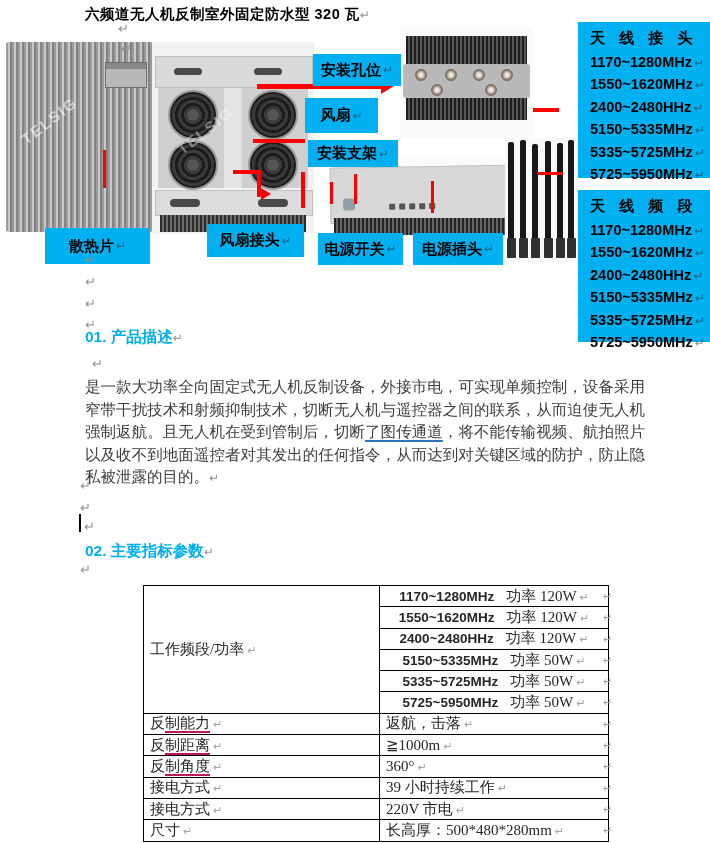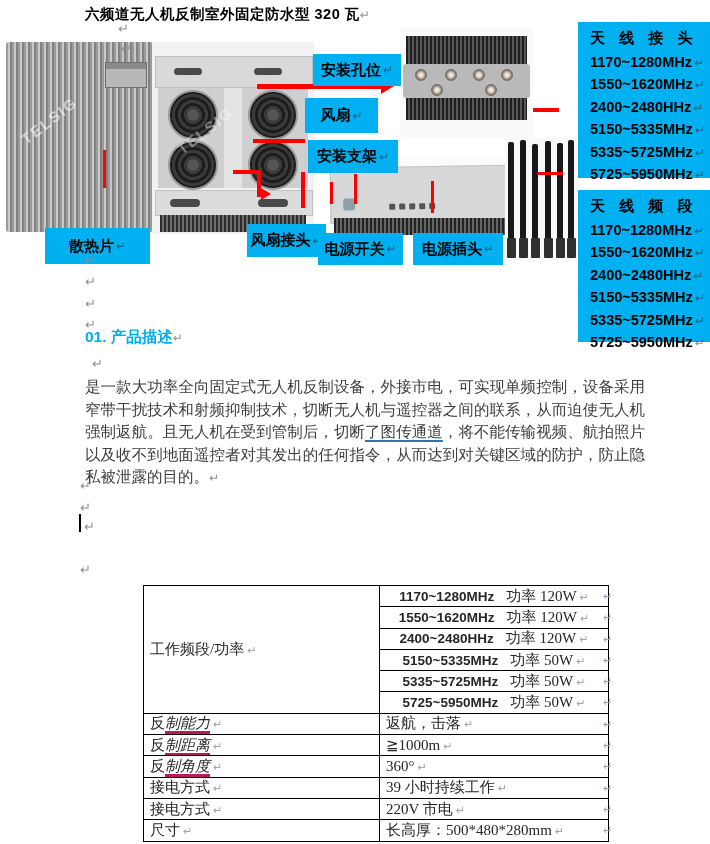--- a/index.html
+++ b/index.html
@@ -54,21 +54,21 @@
   .ul-blue{text-decoration:underline;text-decoration-color:#2E75B6;text-decoration-thickness:1.5px;text-underline-offset:3px;}
   
   .spec{position:absolute;left:143px;top:585px;border-collapse:collapse;table-layout:fixed;width:457px;}
   .spec td{border:1px solid #000;height:20.3px;padding:0;color:#262626;overflow:hidden;white-space:nowrap;}
   .merged-cell{width:229px;font-family:"Liberation Serif",serif;font-size:15px;padding-left:6px !important;}
   .freq-cell{width:228px;text-align:center;}
   .band{font-weight:bold;font-size:13.5px;font-family:"Liberation Sans",sans-serif;}
   .power{font-size:15px;font-family:"Liberation Serif",serif;margin-left:12px;}
   .label-cell{font-family:"Liberation Serif",serif;font-size:15px;padding-left:6px !important;}
   .value-cell{font-family:"Liberation Serif",serif;font-size:15px;padding-left:6px !important;}
-  .ul-cell{border-bottom:6px solid #be185d;font-style:italic;}
+  .ul-cell{border-bottom:2px solid #be185d;}
   .pm-tbl{color:#98a6b5;font-size:11px;margin-left:3px;}
   .tbl-marks{position:absolute;left:603px;top:586px;display:flex;flex-direction:column;}
   .tbl-marks span{height:21.3px;line-height:21.3px;color:#9aa7b4;font-size:11px;}
 </style>
 </head>
 <body>
 
 <div class="page">
 
   <div class="doc-title">
@@ -156,29 +156,29 @@
   <div class="red" style="left:103px;top:150px;width:3px;height:38px;"></div>
 
   <div class="callout" style="left:313px;top:54px;width:88px;height:32px;">
     <span>安装孔位</span>
       <span class="pm-cyan">↵</span>
   </div>
   <div class="callout" style="left:305px;top:98px;width:73px;height:35px;align-items:center;">
     <span>风扇</span>
       <span class="pm-cyan">↵</span>
   </div>
-  <div class="callout" style="left:308px;top:140px;width:90px;height:33px;align-items:center;">
+  <div class="callout" style="left:308px;top:140px;width:90px;height:27px;align-items:center;">
     <span>安装支架</span>
       <span class="pm-cyan">↵</span>
   </div>
   <div class="callout" style="left:45px;top:228px;width:105px;height:36px;">
     <span>散热片</span>
       <span class="pm-cyan">↵</span>
   </div>
-  <div class="callout" style="left:207px;top:224px;width:79px;height:33px;margin-left:40px;">
+  <div class="callout" style="left:207px;top:224px;width:97px;height:33px;">
     <span>风扇接头</span>
       <span class="pm-cyan">↵</span>
   </div>
   <div class="callout" style="left:318px;top:233px;width:85px;height:32px;">
     <span>电源开关</span>
       <span class="pm-cyan">↵</span>
   </div>
   <div class="callout" style="left:413px;top:233px;width:90px;height:32px;">
     <span>电源插头</span>
       <span class="pm-cyan">↵</span>
@@ -203,20 +203,23 @@
     <div class="ab-item"><span>5725~5950MHz</span><span class="pm-cyan">↵</span></div>
   </div>
 
   <div class="heading" style="top:327px;">
     <span>01. 产品描述</span><span class="pm">↵</span>
   </div>
   <div class="para">
     <span>是一款大功率全向固定式无人机反制设备，外接市电，可实现单频控制，设备采用窄带干扰技术和射频抑制技术，切断无人机与遥控器之间的联系，从而迫使无人机强制返航。且无人机在受到管制后，切断</span><span class="ul-blue">了图传通道</span><span>，将不能传输视频、航拍照片以及收不到地面遥控者对其发出的任何指令，从而达到对关键区域的防护，防止隐私被泄露的目的。</span><span class="pm">↵</span>
   </div>
 
+  <div class="heading" style="top:541px;">
+    <span>02. 主要指标参数</span><span class="pm">↵</span>
+  </div>
 
   <table class="spec">
     <tbody>
         <tr>
       <td class="merged-cell" rowspan="6"><span>工作频段/功率</span><span class="pm-tbl">↵</span></td>
       <td class="freq-cell"><span class="band">1170~1280MHz</span><span class="power">功率 120W</span><span class="pm-tbl">↵</span></td>
     </tr>
     <tr>
           <td class="freq-cell"><span class="band">1550~1620MHz</span><span class="power">功率 120W</span><span class="pm-tbl">↵</span></td>
         </tr>

